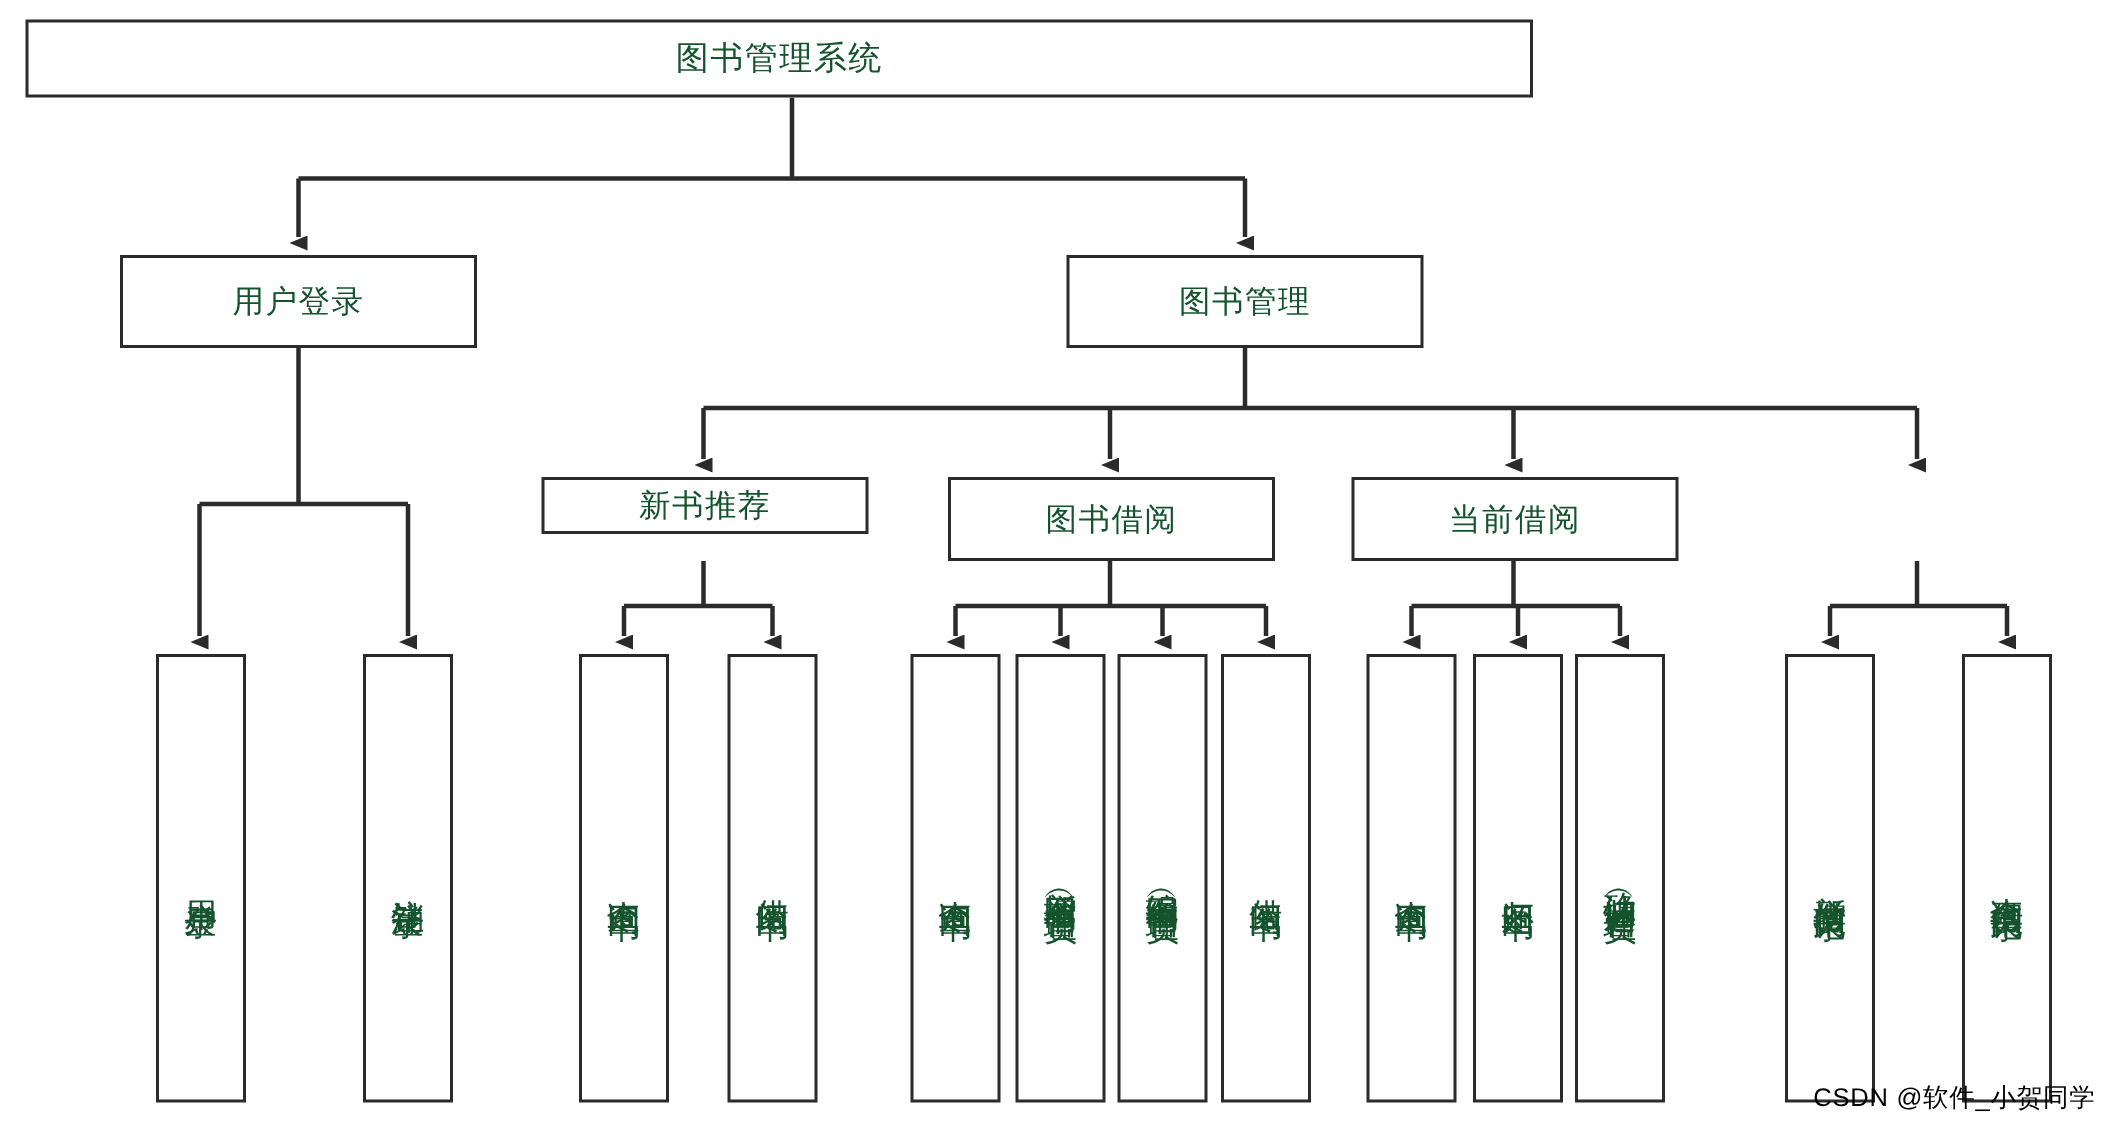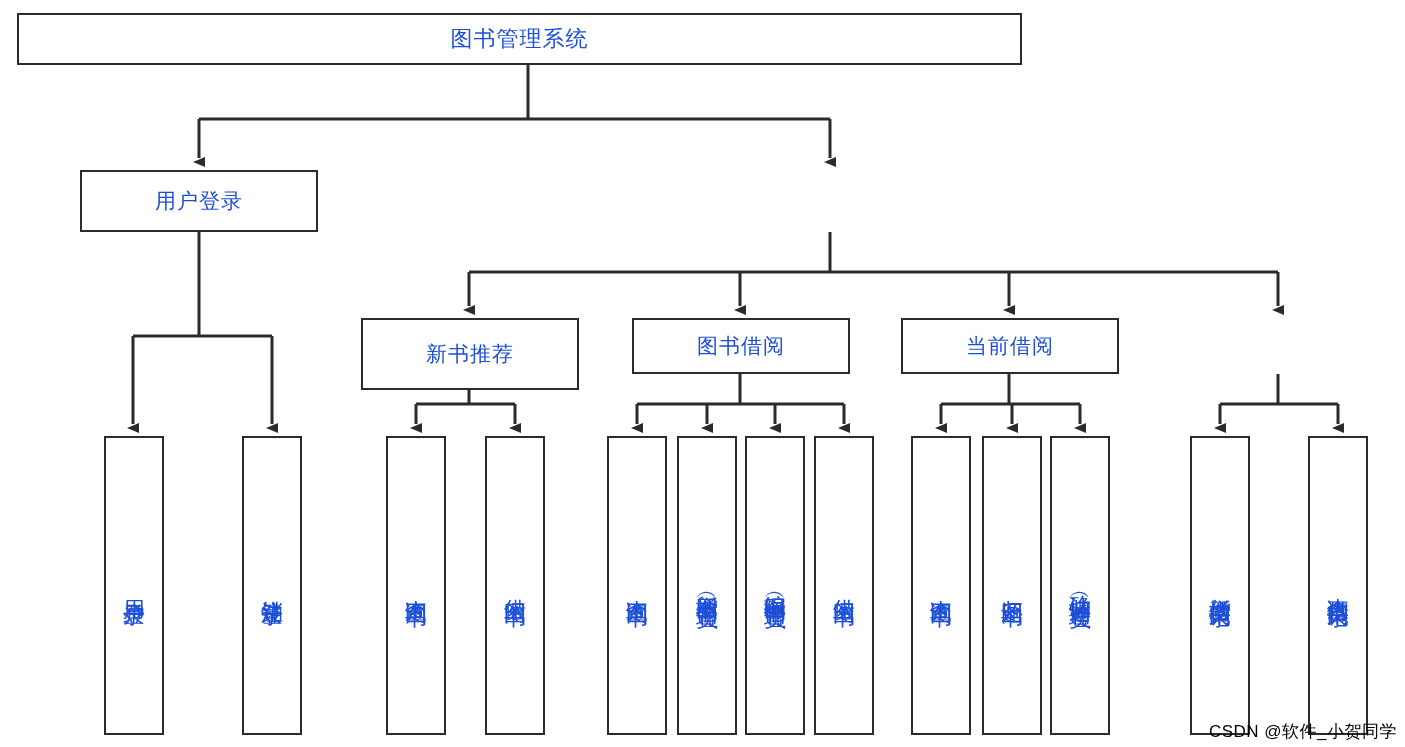--- a/index.html
+++ b/index.html
@@ -26,21 +26,21 @@
     pointer-events: none;
   }
   .node {
     position: absolute;
     box-sizing: border-box;
     background: #ffffff;
     border: 2px solid #2b2b2b;
     display: flex;
     align-items: center;
     justify-content: center;
-    color: #1d4ed8;
+    color: #14532d;
   }
   .node.horizontal {
     font-size: 21px;
     letter-spacing: 1px;
   }
   .node.root {
     font-size: 22px;
   }
   .node.vertical {
     writing-mode: vertical-rl;
@@ -123,22 +123,25 @@
     </g>
   </svg>
 
   <div class="node horizontal root" style="left:17px; top:13px; width:1005px; height:52px;">
     <span>图书管理系统</span>
   </div>
 
   <div class="node horizontal" style="left:80px; top:170px; width:238px; height:62px;">
     <span>用户登录</span>
   </div>
+  <div class="node horizontal" style="left:711px; top:170px; width:238px; height:62px;">
+    <span>图书管理</span>
+  </div>
 
-  <div class="node horizontal" style="left:361px; top:318px; width:218px; height:72px;">
+  <div class="node horizontal" style="left:361px; top:318px; width:218px; height:38px;">
     <span>新书推荐</span>
   </div>
   <div class="node horizontal" style="left:901px; top:318px; width:218px; height:56px;">
     <span>当前借阅</span>
   </div>
   <div class="node horizontal" style="left:632px; top:318px; width:218px; height:56px;">
     <span>图书借阅</span>
   </div>
 
   <div class="node vertical" style="left:104px; top:436px; width:60px; height:299px;">

